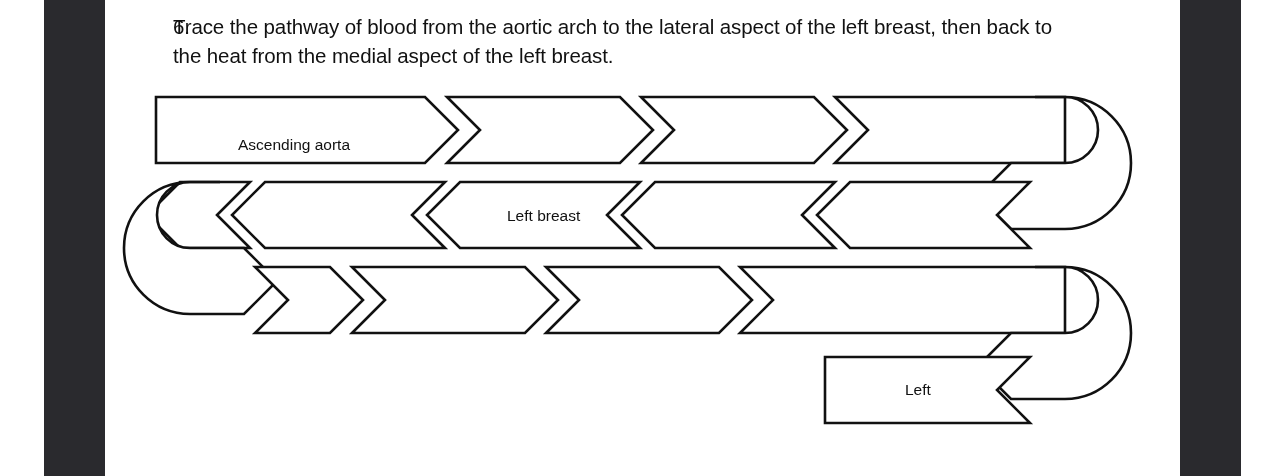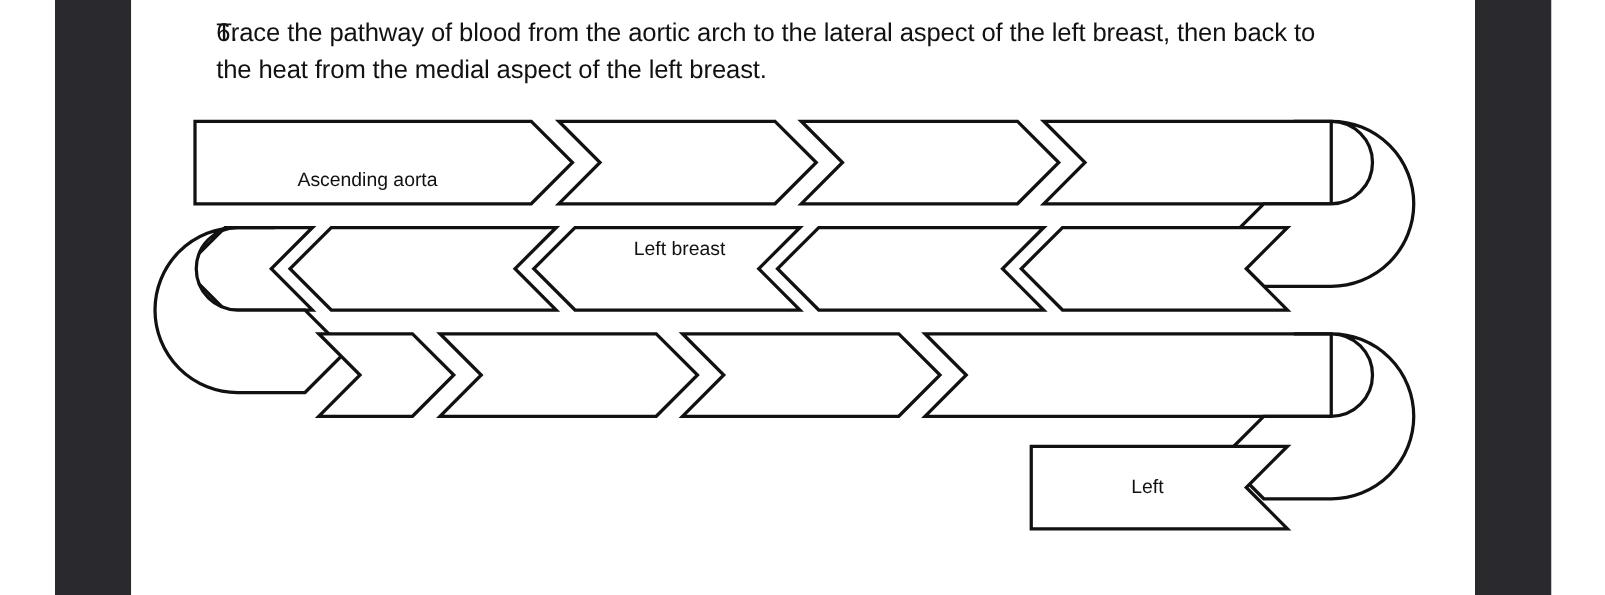--- a/index.html
+++ b/index.html
@@ -68,21 +68,21 @@
   }
   #diagram svg { display: block; }
 
   .lbl {
     position: absolute;
     color: #111111;
     font-size: 15.5px;
     white-space: nowrap;
   }
   #label-ascending-aorta { left: 133px; top: 112px; margin-top: 24px; }
-  #label-left-breast     { left: 402px; top: 191px; }
+  #label-left-breast     { left: 402px; top: 207px; }
   #label-heart           { left: 800px; top: 381px; }
 </style>
 </head>
 <body>
 
 <div id="screen">
 
   <div class="gutter" id="gutter-left"></div>
   <div class="gutter" id="gutter-right"></div>
 

